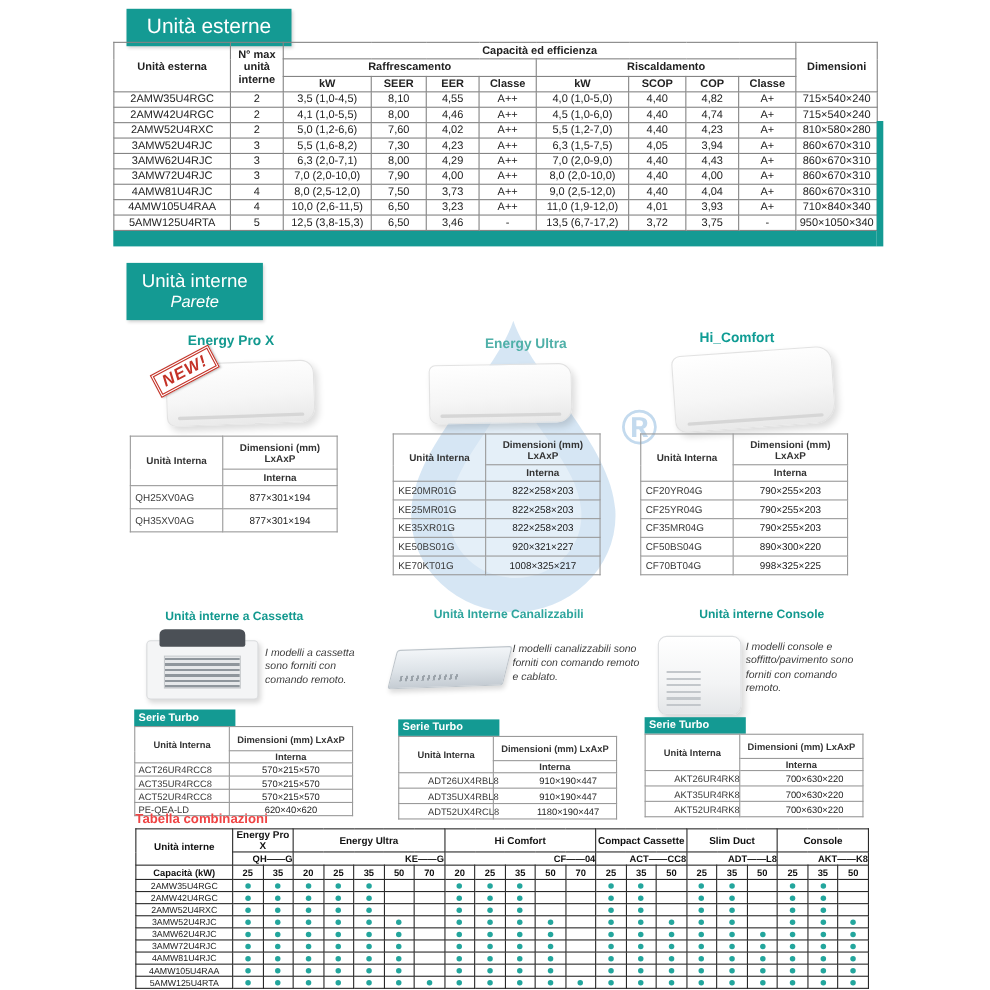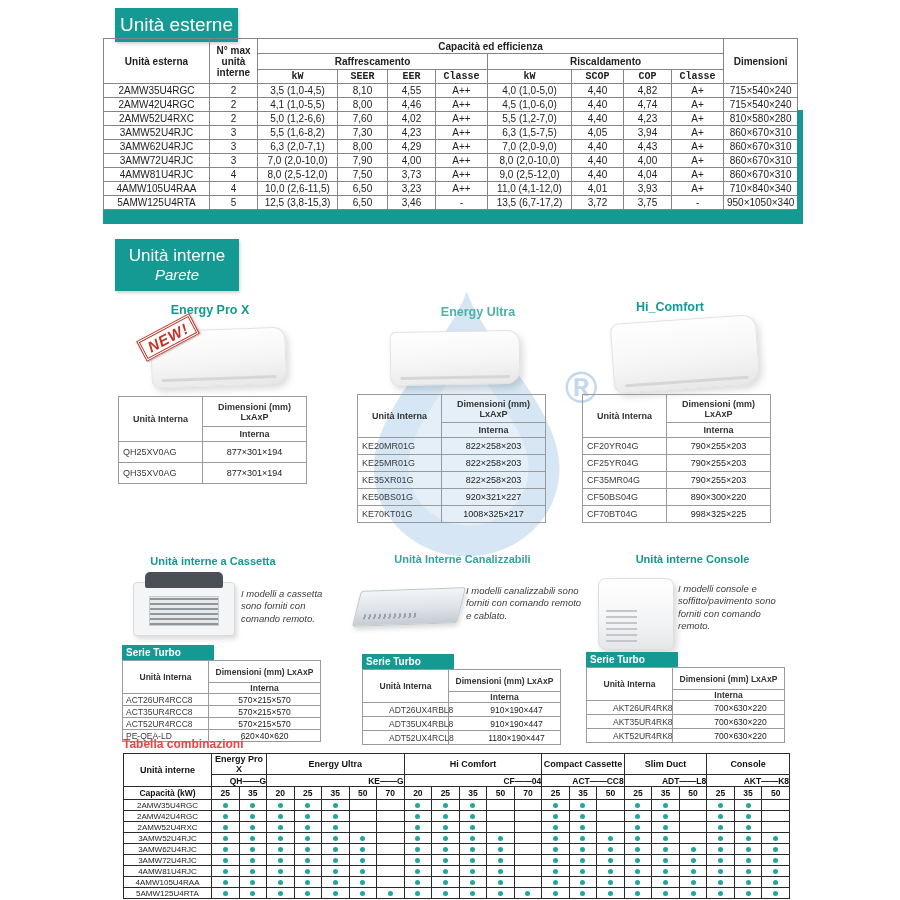--- a/index.html
+++ b/index.html
@@ -1,31 +1,31 @@
 <!DOCTYPE html>
 <html><head>
 <meta charset="utf-8">
 <style>
   *{margin:0;padding:0;box-sizing:border-box;}
   html,body{width:900px;height:900px;background:#fff;font-family:"Liberation Sans",sans-serif;position:relative;overflow:hidden;color:#1a1a1a;}
 
   
   .badge{position:absolute;background:#149a93;color:#fff;display:flex;align-items:center;justify-content:center;box-shadow:1px 2px 3px rgba(0,0,0,.18);}
-  #badge-esterne{left:115px;top:8px;width:123px;height:34px;font-size:19px;}
+  #badge-esterne{left:115px;top:8px;width:150px;height:34px;font-size:19px;}
   #badge-interne{left:115px;top:239px;width:124px;height:52px;flex-direction:column;font-size:17px;line-height:1.2;}
   #badge-interne .sub{font-style:italic;font-size:15px;}
 
   
   #outdoor-table{position:absolute;left:103px;top:38px;width:694px;border-collapse:collapse;table-layout:fixed;font-size:10px;background:transparent;}
   #outdoor-table th,#outdoor-table td{border:1px solid #848484;text-align:center;padding:1px 2px;vertical-align:middle;}
   #outdoor-table thead th{font-weight:bold;color:#222;}
   #outdoor-table tbody td{height:14px;color:#222;}
   #outdoor-table tr.hr1 th{height:15px;}
   #outdoor-table tr.hr2 th{height:16px;margin-top:16px;}
-  #outdoor-table tr.hr3 th{height:14px;font-family:Liberation Mono, monospace;}
+  #outdoor-table tr.hr3 th{height:14px;}
   #teal-bar{position:absolute;left:103px;top:210px;width:694px;height:14px;background:#149a93;}
   #side-strip{position:absolute;left:797px;top:110px;width:6px;height:114px;background:#149a93;}
 
   
   #watermark{position:absolute;left:348px;top:274px;width:258px;height:300px;z-index:0;}
 
   
   .prod-title{position:absolute;font-weight:bold;font-size:12.5px;text-align:center;z-index:2;}
   #title-prox{left:130px;top:303px;width:160px;color:#13998f;}
   #title-ultra{left:398px;top:305px;width:160px;color:#4fb0a8;}
@@ -232,21 +232,21 @@
         <td>A+</td>
         <td>860×670×310</td>
       </tr>
       <tr>
         <td class="model">4AMW105U4RAA</td>
         <td>4</td>
         <td>10,0 (2,6-11,5)</td>
         <td>6,50</td>
         <td>3,23</td>
         <td>A++</td>
-        <td>11,0 (4,1-12,0)</td>
+        <td>11,0 (1,9-12,0)</td>
         <td>4,01</td>
         <td>3,93</td>
         <td>A+</td>
         <td>710×840×340</td>
       </tr>
       <tr>
         <td class="model">5AMW125U4RTA</td>
         <td>5</td>
         <td>12,5 (3,8-15,3)</td>
         <td>6,50</td>

